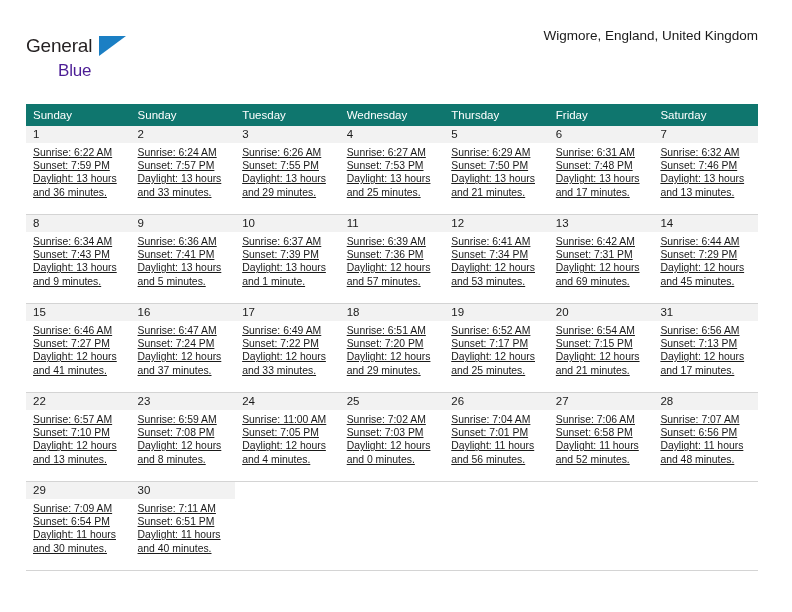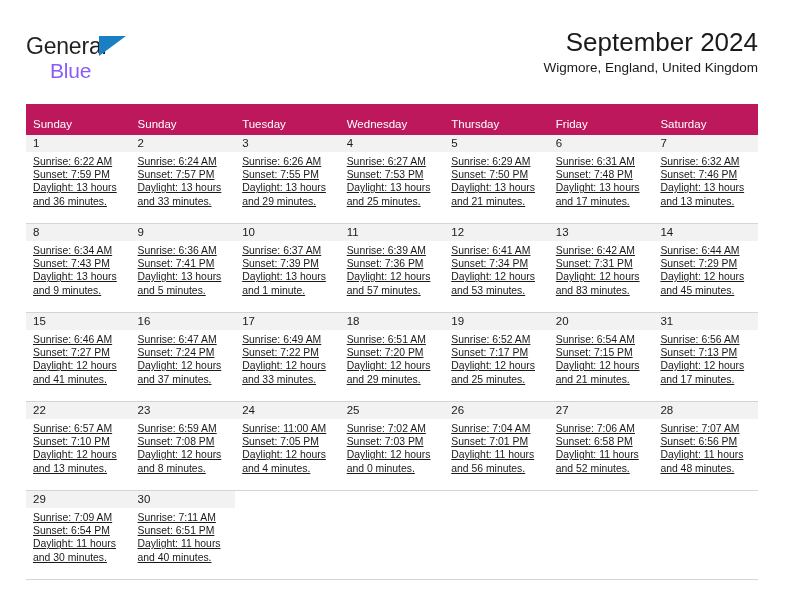--- a/index.html
+++ b/index.html
@@ -39,21 +39,21 @@
     width: 130px;
     height: 48px;
     line-height: 1;
   }
   .brand-row1 {
     position: relative;
     display: block;
     height: 24px;
   }
   .brand-general {
-    font-size: 23px;
+    font-size: 19px;
     font-weight: 400;
     color: #231f20;
     letter-spacing: -0.2px;
     line-height: 24px;
     display: inline-block;
   }
   .brand-triangle {
     position: absolute;
     left: 73px;
     top: 2px;
@@ -61,25 +61,26 @@
     height: 0;
     border-left: 27px solid #1b7fc4;
     border-bottom: 20px solid transparent;
   }
   .brand-row2 {
     display: block;
     margin-top: 1px;
     padding-left: 24px;
   }
   .brand-blue {
-    font-size: 21px;
+    font-size: 17px;
     font-weight: 400;
-    color: #8b5cf6;
+    color: #4c1d95;
     line-height: 24px;
     letter-spacing: -0.2px;
+    margin-left: 8px;
   }
 
   .title-block {
     position: absolute;
     right: 0;
     top: 0;
     text-align: right;
   }
   .cal-title {
     font-size: 26px;
@@ -99,26 +100,26 @@
   
   .calendar {
     position: absolute;
     left: 26px;
     top: 104px;
     width: 732px;
     border-collapse: collapse;
     table-layout: fixed;
   }
   .calendar th {
-    background: #be185d;
+    background: #0f766e;
     color: #ffffff;
     font-size: 11.5px;
     font-weight: 400;
     text-align: left;
-    padding: 14px 0 5px 7px;
+    padding: 5px 0 5px 7px;
     height: 12px;
     border: none;
   }
   .calendar td {
     vertical-align: top;
     padding: 0;
     border: none;
     width: 104.5px;
     height: 88px;
     background: #ffffff;
@@ -166,21 +167,20 @@
       <span class="brand-row1">
         <span class="brand-general">General</span>
         <span class="brand-triangle"></span>
       </span>
       <span class="brand-row2">
         <span class="brand-blue">Blue</span>
       </span>
     </div>
 
     <div class="title-block">
-      <div class="cal-title">September 2024</div>
       <div class="cal-subtitle">Wigmore, England, United Kingdom</div>
     </div>
 
   </div>
 
   <table class="calendar">
     <thead>
       <tr>
         <th>Sunday</th>
         <th>Sunday</th>
@@ -327,21 +327,21 @@
               </div>
             </div>
           </td>
           <td>
             <div class="daycell">
               <div class="daynum-band">13</div>
               <div class="day-info">
                 <div>Sunrise: 6:42 AM</div>
                 <div>Sunset: 7:31 PM</div>
                 <div>Daylight: 12 hours</div>
-                <div>and 83 minutes.</div>
+                <div>and 69 minutes.</div>
               </div>
             </div>
           </td>
           <td>
             <div class="daycell">
               <div class="daynum-band">14</div>
               <div class="day-info">
                 <div>Sunrise: 6:44 AM</div>
                 <div>Sunset: 7:29 PM</div>
                 <div>Daylight: 12 hours</div>

